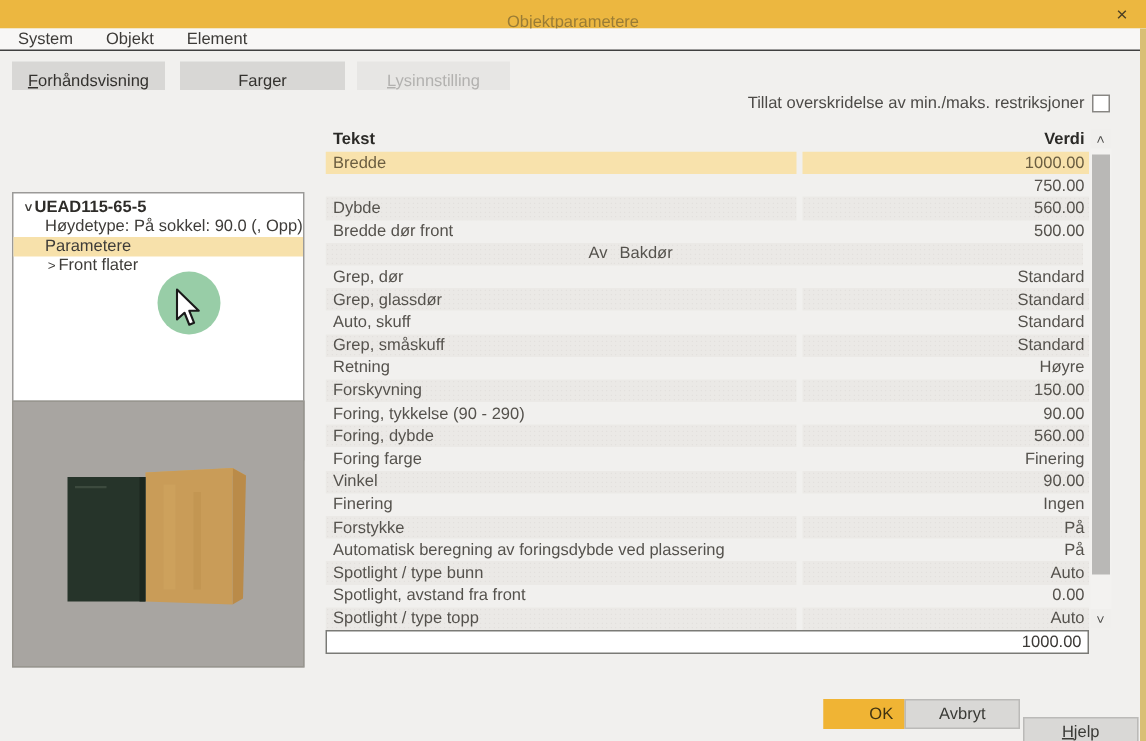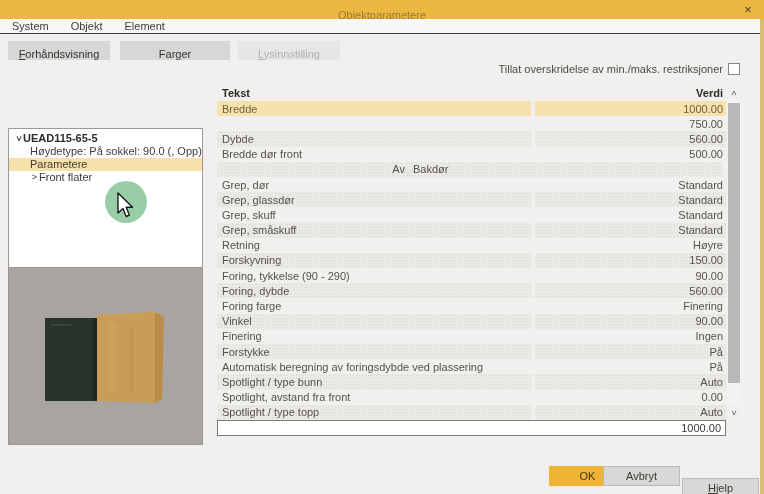--- a/index.html
+++ b/index.html
@@ -198,21 +198,21 @@
       <div class="tcell tlabel">Grep, dør</div>
       <div class="tcell tvalue">Standard</div>
     </div>
 
     <div class="trow stripe">
       <div class="tcell tlabel">Grep, glassdør</div>
       <div class="tcell tvalue">Standard</div>
     </div>
 
     <div class="trow">
-      <div class="tcell tlabel">Grep, skuff</div>
+      <div class="tcell tlabel">Auto, skuff</div>
       <div class="tcell tvalue">Standard</div>
     </div>
 
     <div class="trow stripe">
       <div class="tcell tlabel">Grep, småskuff</div>
       <div class="tcell tvalue">Standard</div>
     </div>
 
     <div class="trow">
       <div class="tcell tlabel">Retning</div>

